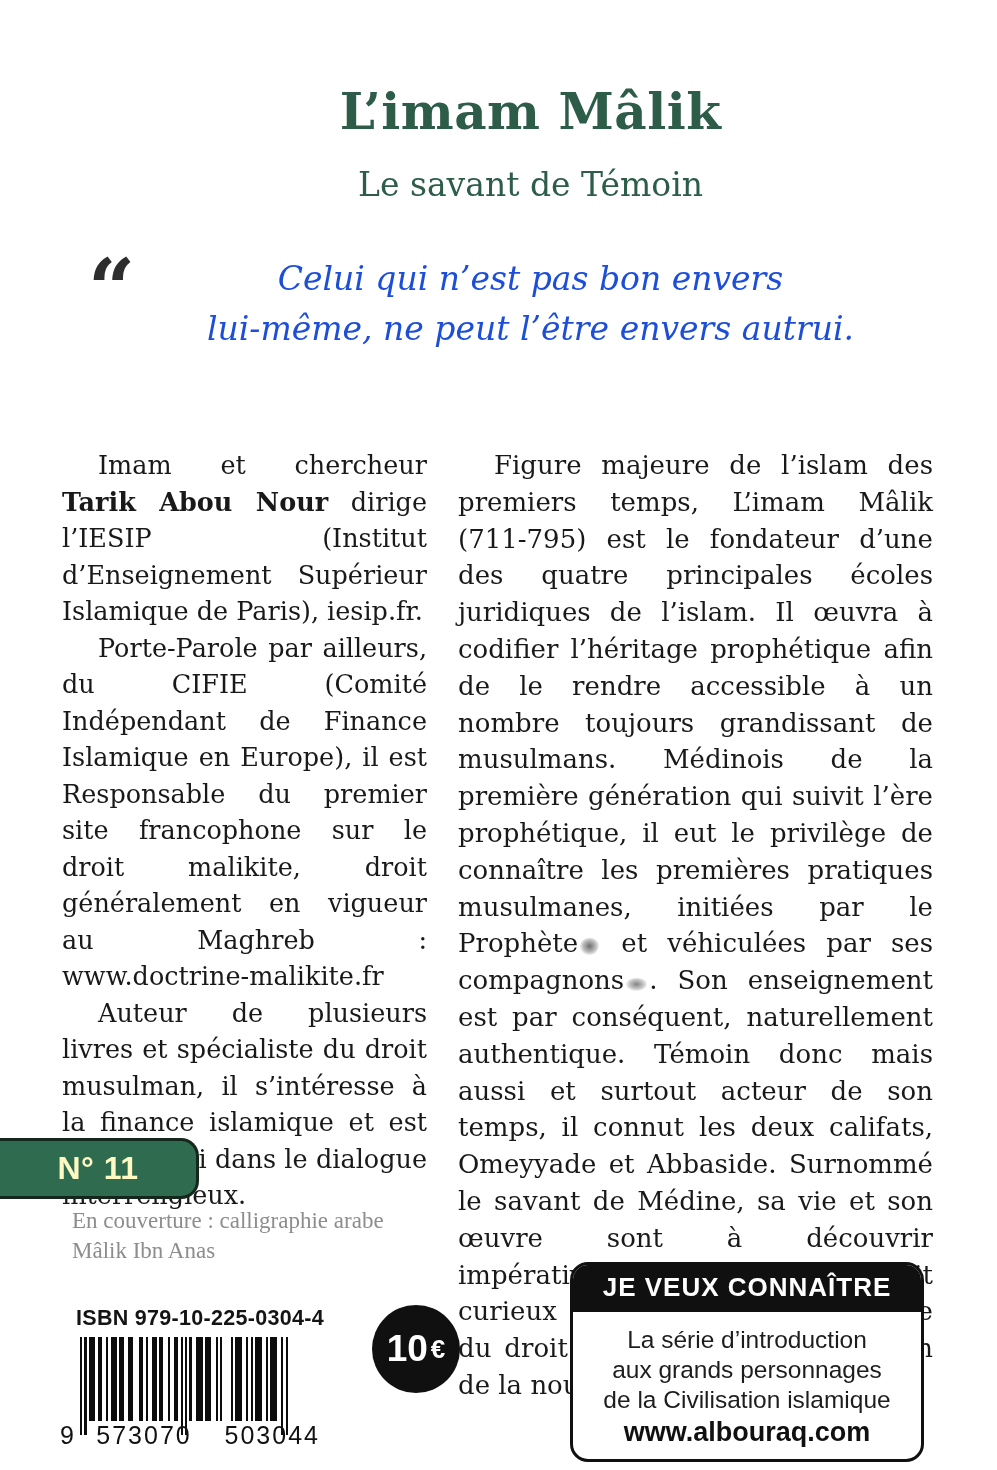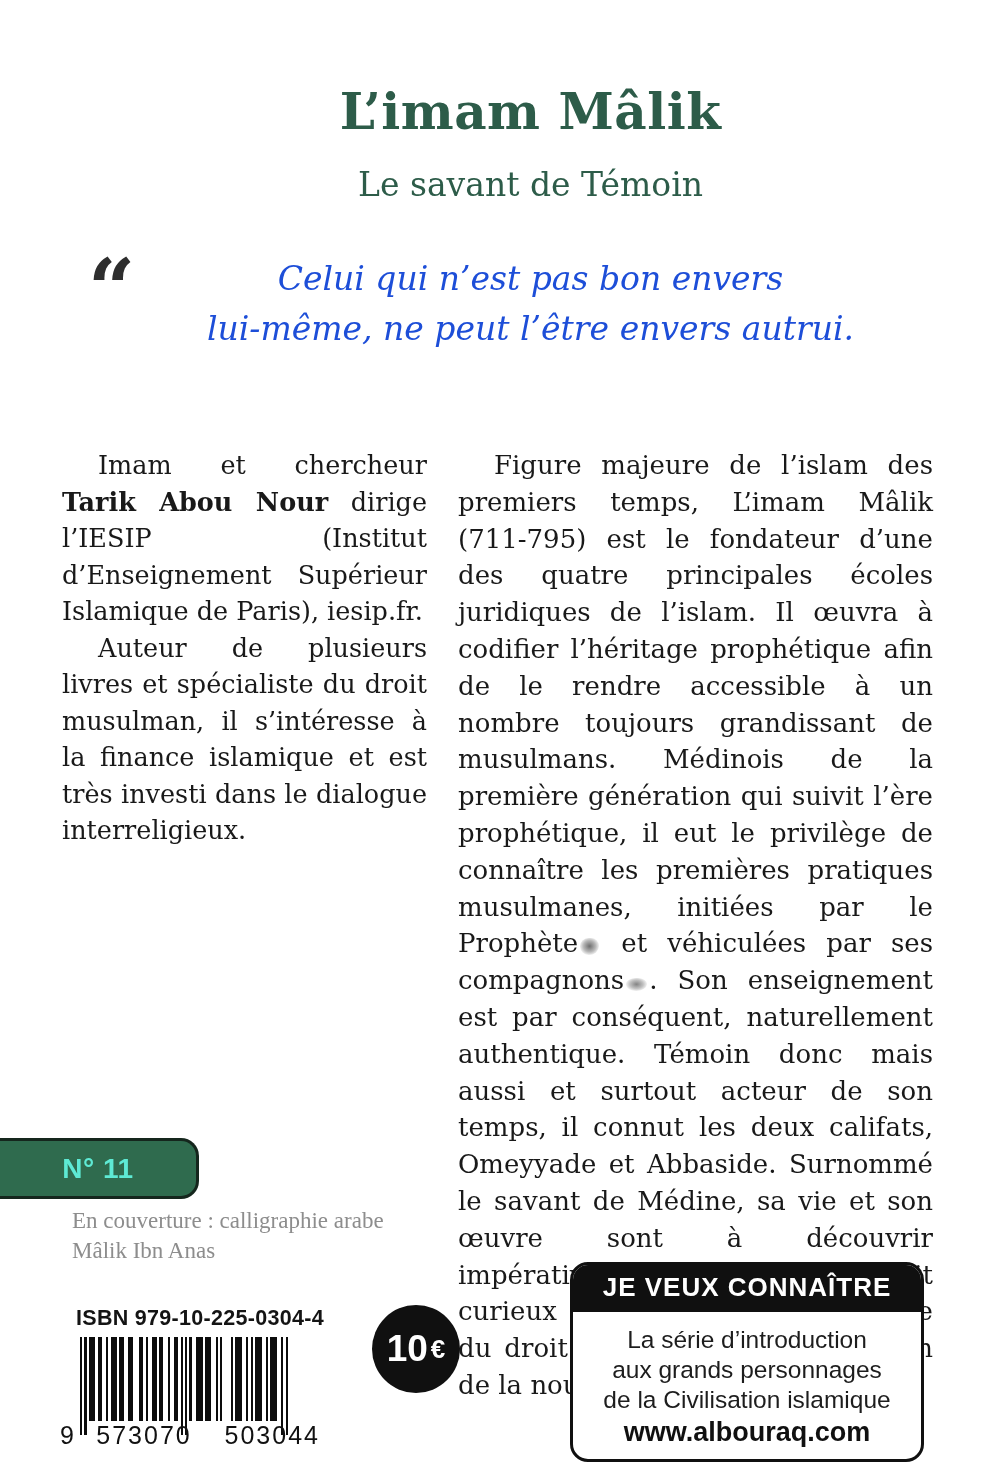--- a/index.html
+++ b/index.html
@@ -46,22 +46,22 @@
   }
   .callig.c2{width:21px; height:13px; opacity:.85; vertical-align:-2px;}
   
   .badge{
     position:absolute; left:0; top:1138px; width:196px; height:55px;
     background:var(--badge-green,#2f6b4e);
     border:3px solid #15261d; border-left:none; border-radius:0 18px 18px 0;
     display:flex; align-items:center; justify-content:center;
   }
   .badge span{
-    font-family:"Liberation Sans", sans-serif; font-weight:bold; font-size:28px;
-    color:#5eead4; letter-spacing:.5px;text-align:right;
+    font-family:"Liberation Sans", sans-serif; font-weight:bold; font-size:32px;
+    color:#fef9c3; letter-spacing:.5px;text-align:right;
   }
   
   .covernote{
     position:absolute; left:72px; top:1206px;
     font-family:Liberation Serif, serif; font-size:23px; line-height:30px;
     color:var(--caption-gray,#8d8d8d);
   }
   
   .isbn{position:absolute; left:62px; top:1306px; font-family:"Liberation Sans", sans-serif;}
   .isbn-label{font-size:21.5px; font-weight:bold; color:#141414; letter-spacing:.3px; margin:0 0 6px 14px; white-space:nowrap;}
@@ -109,20 +109,21 @@
 
   <div class="quote">
     <span class="qmark">“</span>
     <div class="qline">Celui qui n’est pas bon envers</div>
     <div class="qline">lui-même, ne peut l’être envers autrui.</div>
   </div>
 
   <div class="columns">
     <div class="col left">
       <p><span>Imam et chercheur </span><strong>Tarik Abou Nour</strong><span> dirige l’IESIP (Institut d’Enseignement Supérieur Islamique de Paris), iesip.fr.</span></p>
+      <p>Porte-Parole par ailleurs, du CIFIE (Comité Indépendant de Finance Islamique en Europe), il est Responsable du premier site francophone sur le droit malikite, droit généralement en vigueur au Maghreb : www.doctrine-malikite.fr</p>
       <p>Auteur de plusieurs livres et spécialiste du droit musulman, il s’intéresse à la finance islamique et est très investi dans le dialogue interreligieux.</p>
     </div>
     <div class="col right">
       <p><span>Figure majeure de l’islam des premiers temps, L’imam Mâlik (711-795) est le fondateur d’une des quatre principales écoles juridiques de l’islam. Il œuvra à codifier l’héritage prophétique afin de le rendre accessible à un nombre toujours grandissant de musulmans. Médinois de la première génération qui suivit l’ère prophétique, il eut le privilège de connaître les premières pratiques musulmanes, initiées par le Prophète</span><span class="callig c1"></span><span> et véhiculées par ses compagnons</span><span class="callig c2"></span><span>. Son enseignement est par conséquent, naturellement authentique. Témoin donc mais aussi et surtout acteur de son temps, il connut les deux califats, Omeyyade et Abbaside. Surnommé le savant de Médine, sa vie et son œuvre sont à découvrir impérativement pour tout esprit curieux de connaître la naissance du droit musulman, et l’édification de la nouvelle société musulmane.</span></p>
     </div>
   </div>
 
   <div class="badge">
     <span>N° 11</span>
   </div>

